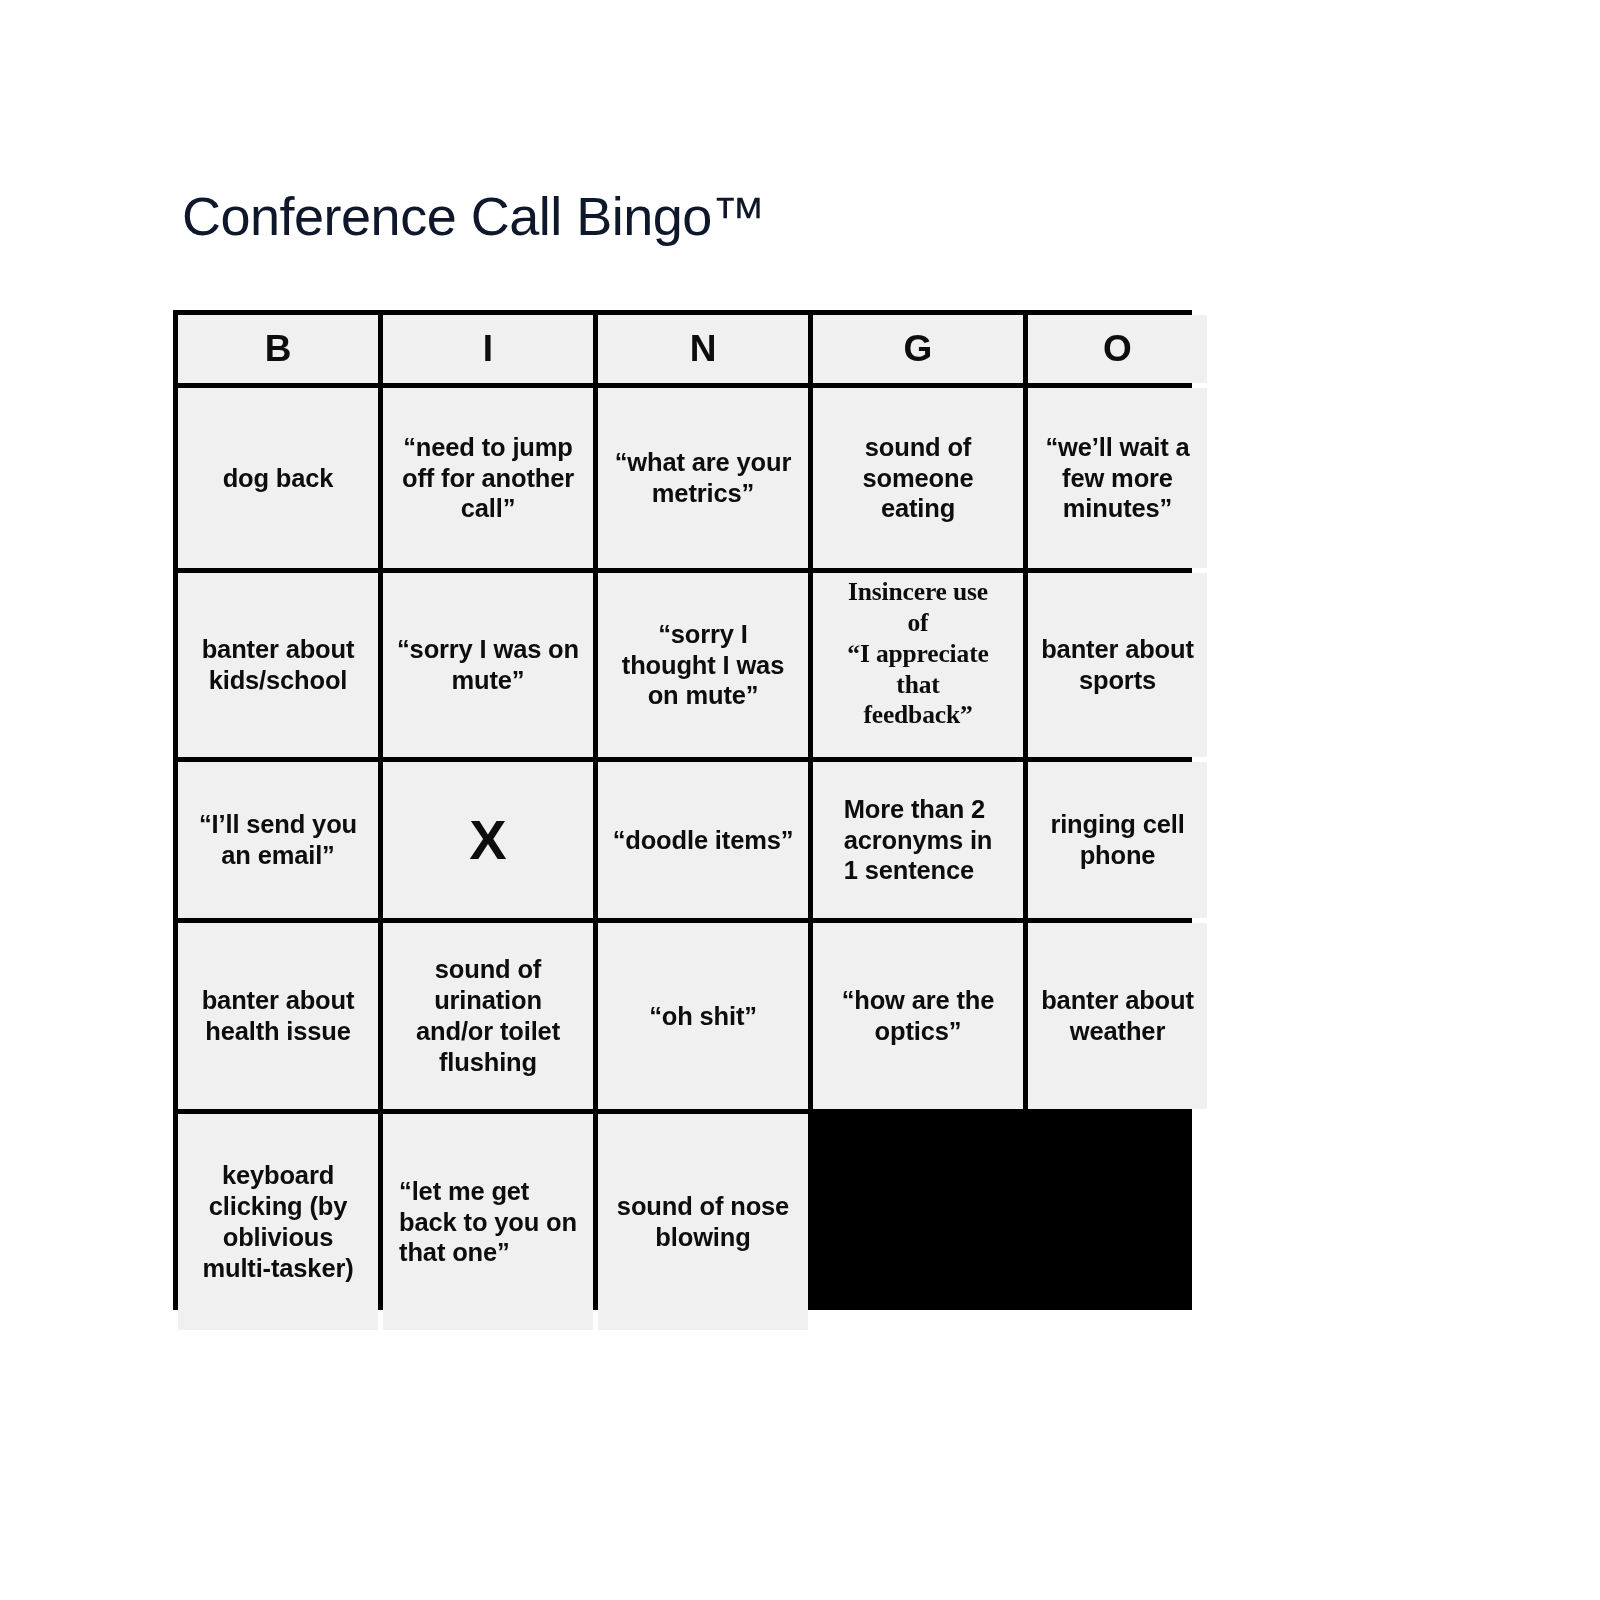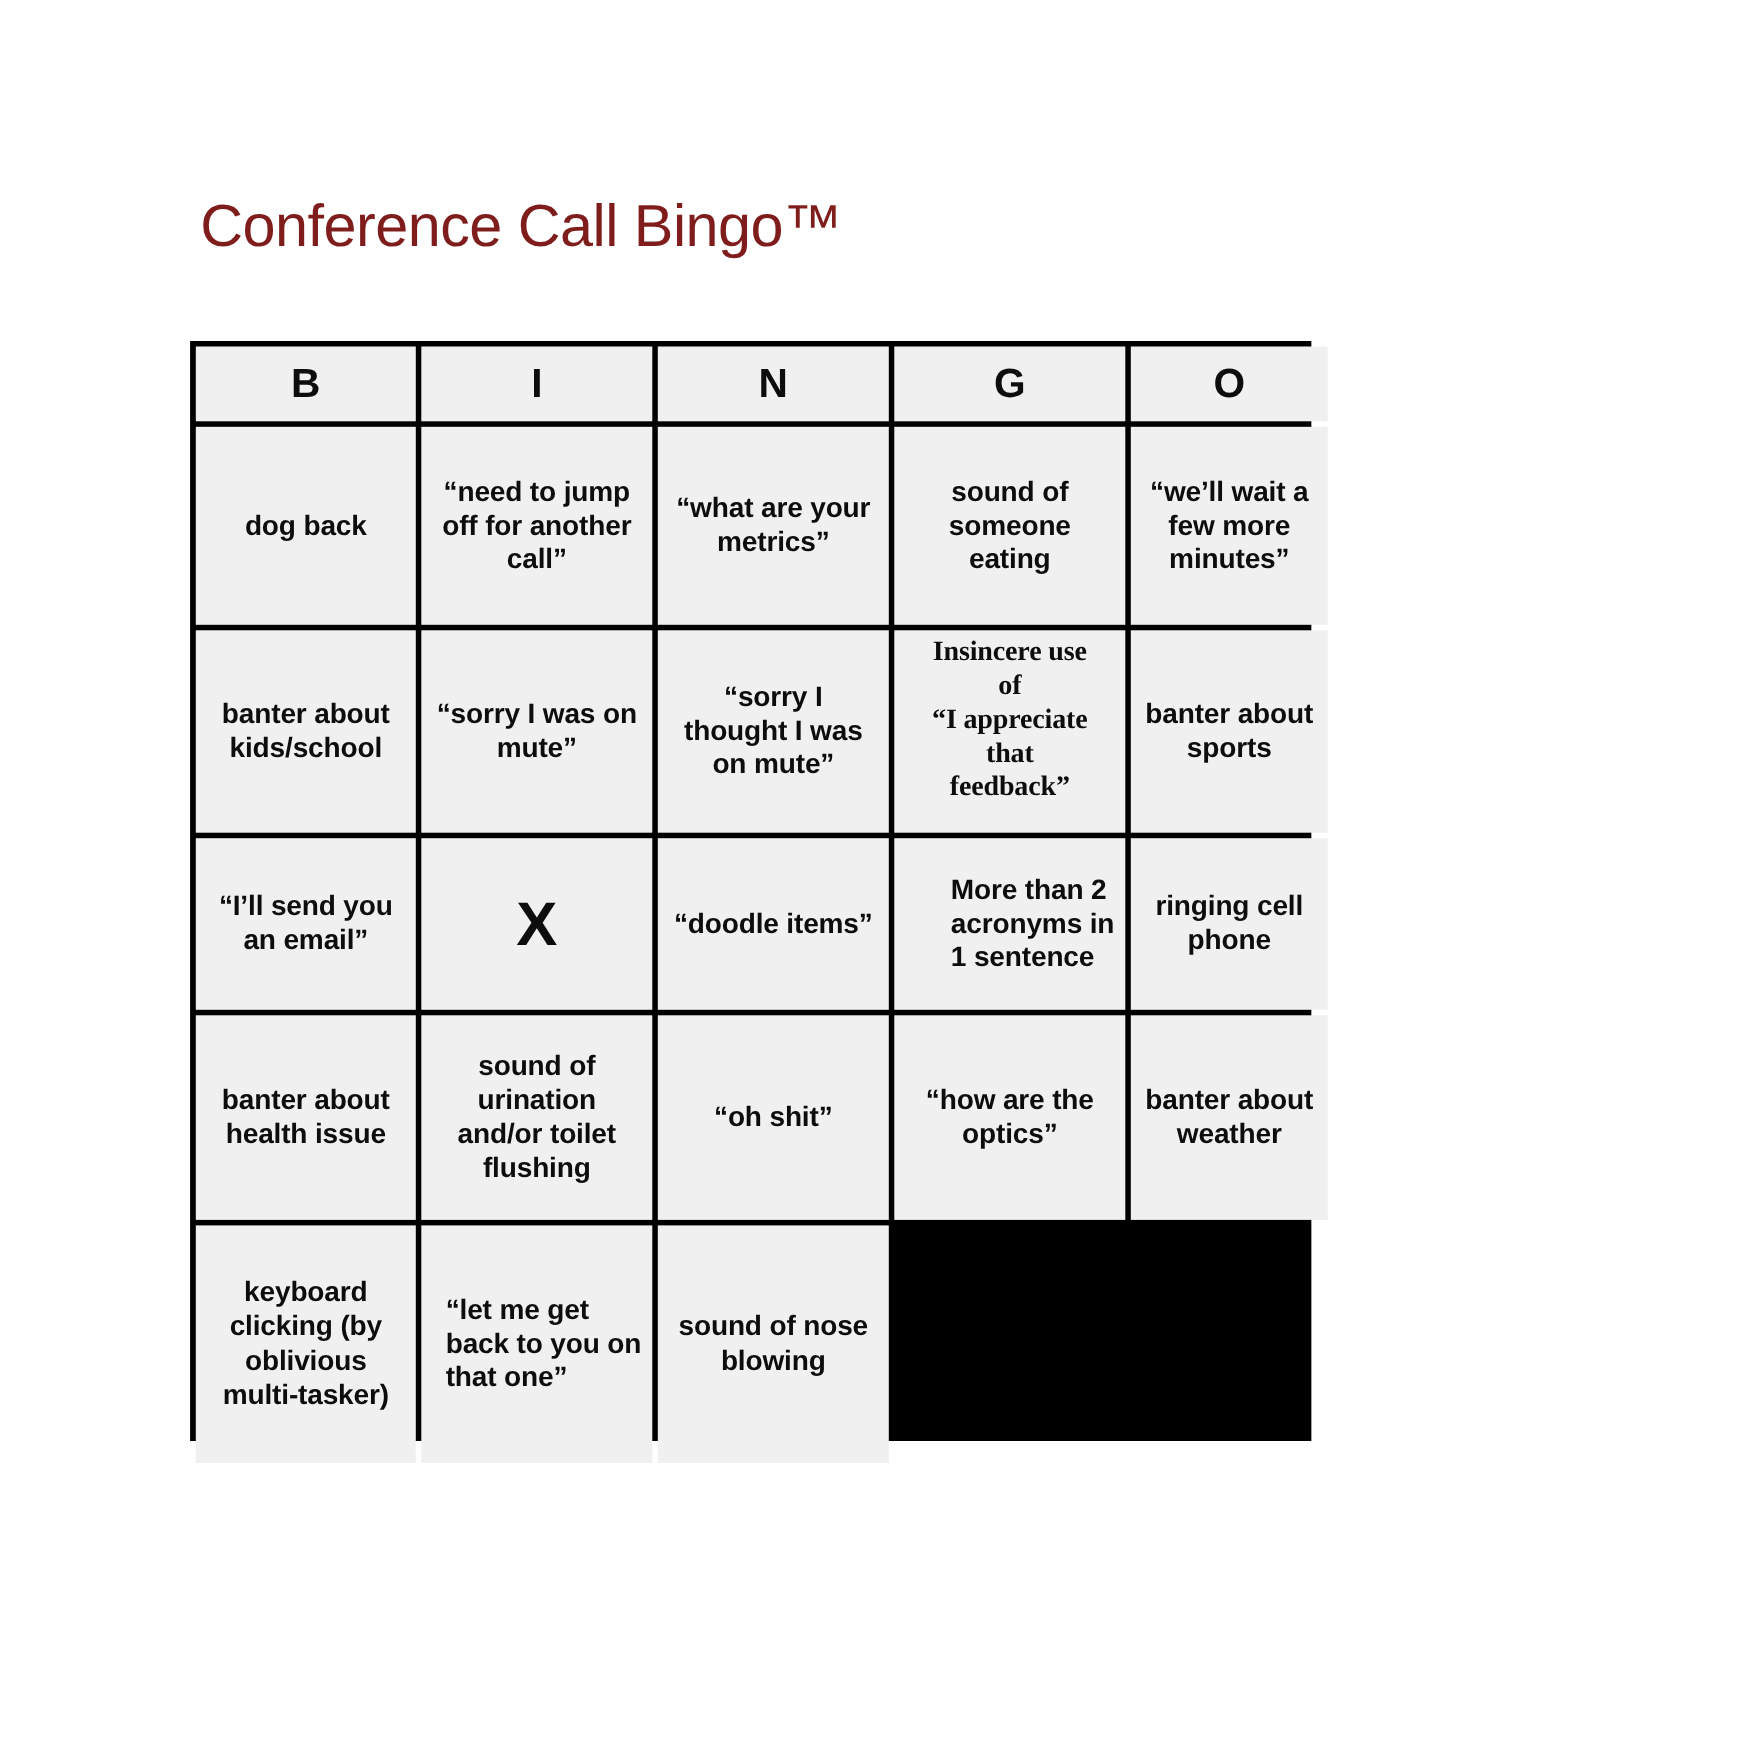--- a/index.html
+++ b/index.html
@@ -19,25 +19,25 @@
     position: relative;
     width: 1600px;
     height: 1600px;
     background: #ffffff;
   }
 
   
   #title {
     position: absolute;
     left: 182px;
-    top: 176px;
+    top: 186px;
     font-size: 54px;
     font-weight: 400;
     letter-spacing: -0.5px;
-    color: #7f1d1d;
+    color: #0f172a;
     white-space: nowrap;
     line-height: 1.12;
   }
 
   
   #bingo-card {
     position: absolute;
     left: 173px;
     top: 310px;
     width: 1019px;
@@ -80,21 +80,21 @@
 
   
   .free-cell .txt {
     font-size: 56px;
     font-weight: bold;
     letter-spacing: 0;
   }
 
   
   .cell.align-left {
-    justify-content: flex-end;
+    justify-content: center;
   }
   .cell.align-left .txt {
     text-align: left;
   }
   .cell.align-top {
     align-items: flex-start;
     font-family: Liberation Serif, serif;
   }
 </style>
 </head>

